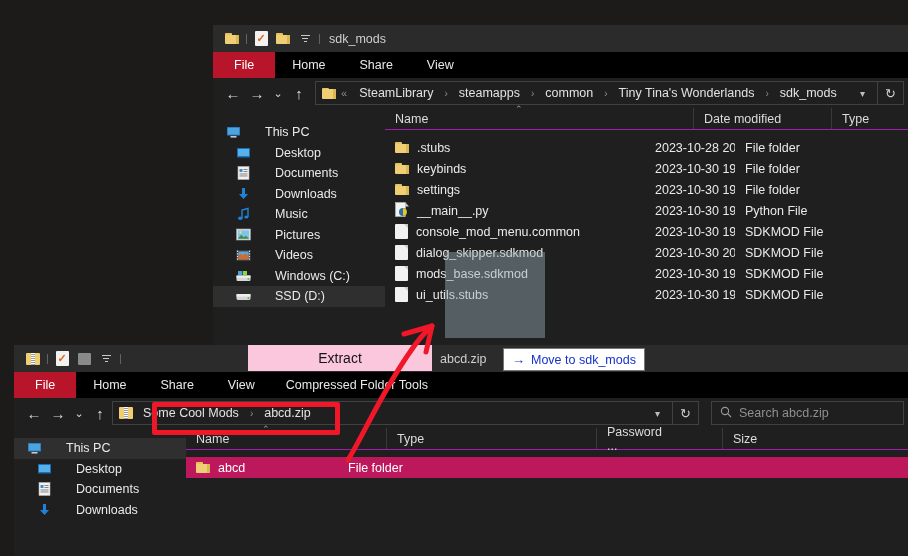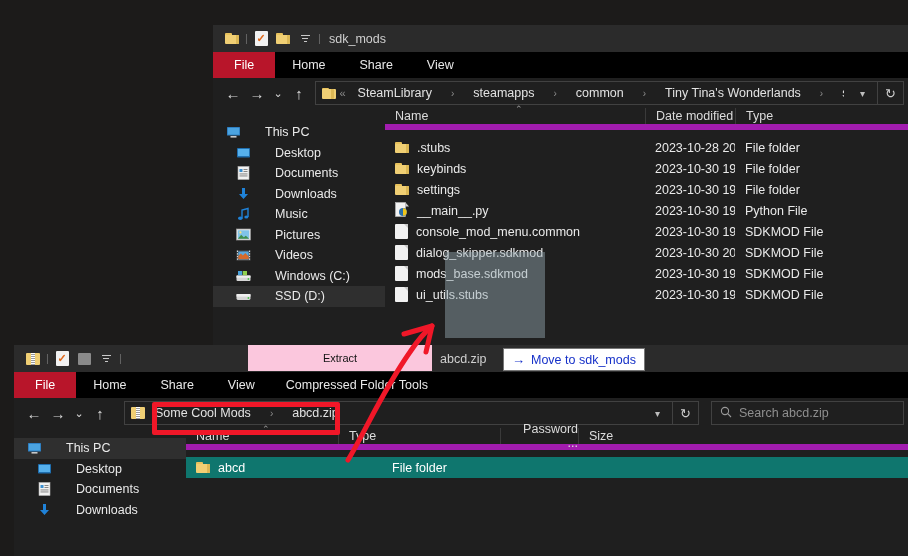--- a/index.html
+++ b/index.html
@@ -42,30 +42,30 @@
   .greybox { width:13px; height:12px; background:#8a8a8a; border-radius:1px; }
   .hamb { width:9px; height:7px; display:flex; flex-direction:column; justify-content:space-between; }
   .hamb i { display:block; background:#c9c9c9; height:1.3px; }
   .hamb i:nth-child(1){width:9px}.hamb i:nth-child(2){width:6px;margin:0 auto}.hamb i:nth-child(3){width:3px;margin:0 auto}
 
   
   .ribbon { height: 26px; background: #000; display: flex; align-items: stretch; }
   .rtab { display:flex; align-items:center; padding: 0 17px; color:#e8e8e8; font-size:12.5px; white-space:nowrap; }
   .rtab.file { background:#b8152a; color:#fff; padding: 0 21px; }
   .ctx-head { position:absolute; height:26px; background:#fbc7dd; display:flex;
-      align-items:center; justify-content:center; color:#141414; font-size:11px; }
+      align-items:center; justify-content:center; color:#141414; font-size:14px; }
 
   
   .navbar { height: 30px; display:flex; align-items:center; padding: 0 4px; background:#1f1f1f; }
   .navbtn { width:24px; height:24px; display:flex; align-items:center; justify-content:center;
             color:#d8d8d8; font-size:15px; }
   .navbtn.small { width:18px; font-size:11px; }
   .addrbox { flex:1; height:24px; background:#1f1f1f; border:1px solid #414141;
              display:flex; align-items:center; padding:0 6px; gap:5px; min-width:0; }
-  .crumbs { display:flex; align-items:center; gap:13px; color:#e2e2e2; font-size:12.5px; white-space:nowrap; overflow:hidden;}
+  .crumbs { display:flex; align-items:center; gap:5px; color:#e2e2e2; font-size:12.5px; white-space:nowrap; overflow:hidden;}
   .crumb { padding: 0 5px; }
   .crumb-sep { color:#8d8d8d; font-size:10px; padding:0 1px; }
   .dblchev { color:#8d8d8d; font-size:11px; padding-right:2px; }
   .addr-caret { color:#bdbdbd; font-size:10px; padding: 0 6px; }
   .refresh { width:26px; height:24px; border:1px solid #414141; border-left:none;
              display:flex;align-items:center;justify-content:center;color:#cccccc;font-size:13px;}
   .searchbox { height:24px; border:1px solid #414141; display:flex; align-items:center;
                gap:7px; padding: 0 8px; color:#8f8f8f; font-size:12.5px; }
 
   
@@ -73,26 +73,26 @@
   .nav-pane { width: 0; background:#1f1f1f; }
   .nav-item { display:flex; align-items:center; gap:24px; height:20.5px; padding-left:22px;
               color:#eaeaea; font-size:12.5px; white-space:nowrap; }
   .nav-item.lvl0 { padding-left: 12px; }
   .nav-item.sel { background:#2f2f2f; }
   .nav-ico { width:16px; height:14px; display:flex; align-items:center; justify-content:center; flex:0 0 16px;}
 
   
   .list-pane { flex:1; background:#1f1f1f; position:relative; }
   .col-head { height:22px; display:flex; align-items:center; color:#dcdcdc; font-size:12.5px;
-              border-bottom:6px solid #a21caf; position:relative;text-align:right; }
+              border-bottom:1px solid #a21caf; position:relative; }
   .col { padding-left:10px; position:relative; height:100%; display:flex; align-items:center; }
-  .col + .col { border-left:1px solid #3a3a3a; }
+  .col + .col { border-left:1px solid #3a3a3a;margin-left:48px; }
   .sortmark { position:absolute; top:-4px; left:50%; color:#9a9a9a; font-size:9px; }
   .row { height:21px; display:flex; align-items:center; color:#eaeaea; font-size:12.5px; }
-  .row.sel { background:#0f766e; color:#fff;gap:44px; }
+  .row.sel { background:#be185d; color:#fff; }
   .cell { padding-left:10px; display:flex; align-items:center; gap:8px; white-space:nowrap; overflow:hidden;}
 
   
   .drag-ghost { position:absolute; background:rgba(150,170,180,0.45); pointer-events:none; }
   .drop-tip { position:absolute; background:#ffffff; border:1px solid #777;
               display:flex; align-items:center; gap:6px; padding: 3px 8px;
               color:#1530c8; font-size:12.5px; white-space:nowrap; }
   .drop-tip .arr { color:#1530c8; font-size:13px; }
 
   
@@ -420,21 +420,21 @@
       <div class="rtab">Share</div>
       <div class="rtab">View</div>
       <div class="rtab" style="padding:0 14px;">Compressed Folder Tools</div>
     </div>
 
     <div class="navbar" style="padding-left:8px; position:relative;">
       <div class="navbtn">←</div>
       <div class="navbtn">→</div>
       <div class="navbtn small">⌄</div>
       <div class="navbtn">↑</div>
-      <div class="addrbox" style="margin-left:12px; max-width:578px;">
+      <div class="addrbox" style="margin-left:0; max-width:578px;">
         <span class="zipfolder">
             <span class="body"></span>
             <span class="zip"></span>
           </span>
         <span class="crumbs">
           <span class="crumb">Some Cool Mods</span>
           <span class="crumb-sep">›</span>
           <span class="crumb">abcd.zip</span>
         </span>
         <span style="flex:1"></span>

